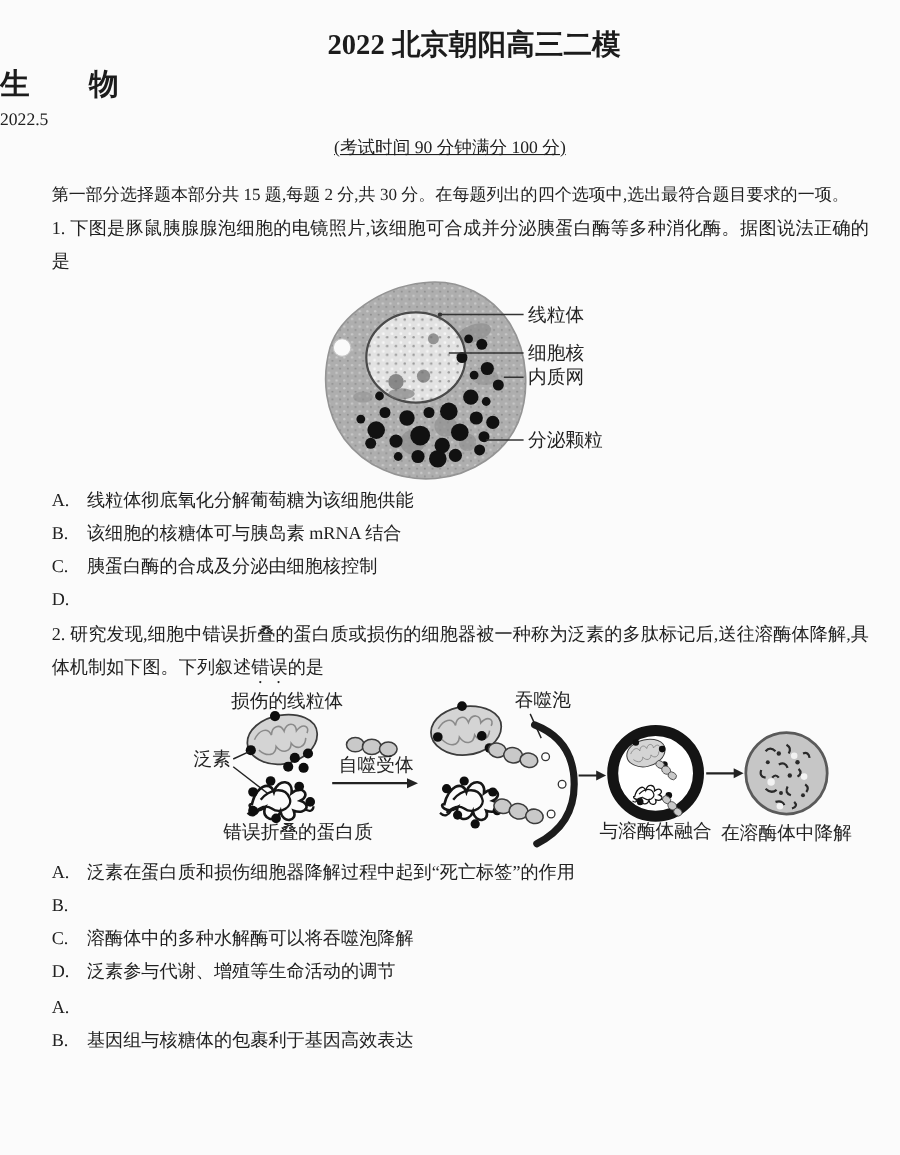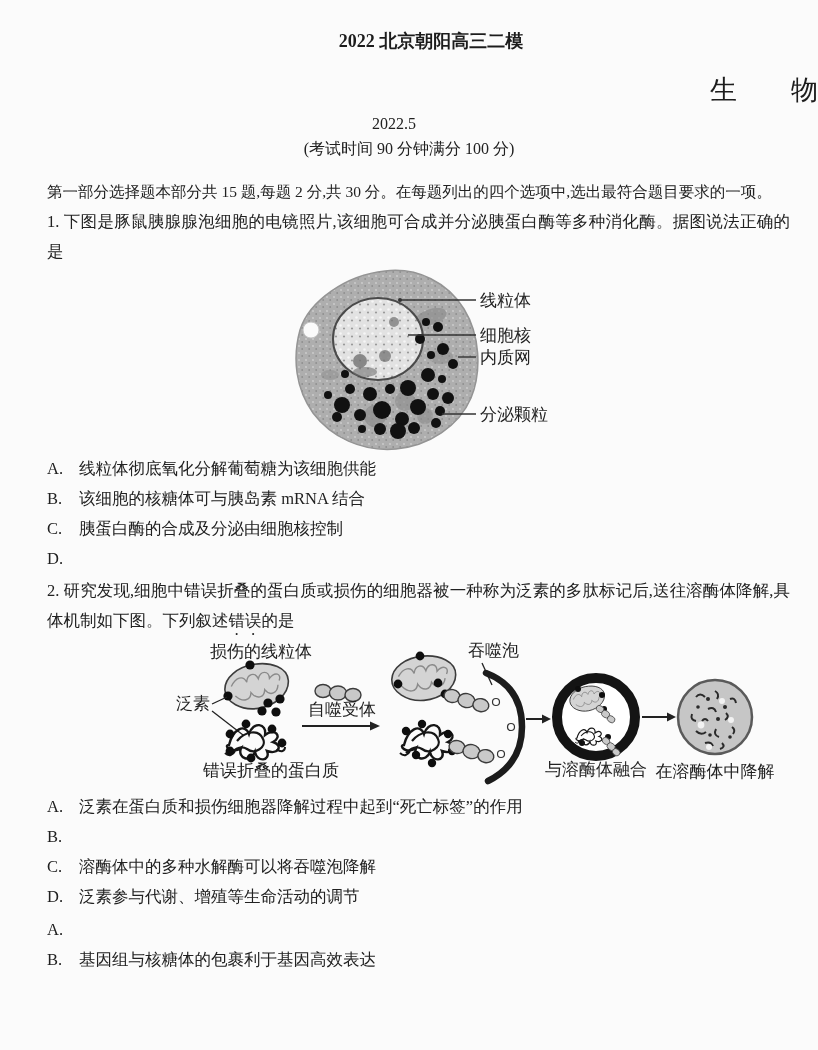--- a/index.html
+++ b/index.html
@@ -4,24 +4,24 @@
 <style>
   html,body{margin:0;padding:0;}
   body{
     width:818px;height:1050px;
     background:#fbfbfb;
     font-family:"Liberation Serif", serif;
     color:#212121;
     overflow:hidden;
   }
   .page{position:relative;width:818px;height:1050px;}
-  .title{margin-top:24px;text-align:center;font-size:18px;font-weight:bold;line-height:34px;color:#1c1c1c;margin-left:44px;}
-  .subject{margin-top:14px;text-align:right;font-size:27px;font-weight:normal;line-height:36px;color:#1c1c1c;}
-  .date{margin-top:6px;text-align:center;padding-right:30px;font-size:16px;line-height:20px;}
-  .exam-info{margin-top:4px;text-align:center;font-size:16px;line-height:22px;}
+  .title{margin-top:24px;text-align:center;font-size:26px;font-weight:bold;line-height:34px;color:#1c1c1c;margin-left:44px;}
+  .subject{text-align:left;font-size:27px;font-weight:bold;line-height:36px;color:#1c1c1c;}
+  .date{margin-top:6px;text-align:left;padding-right:30px;font-size:16px;line-height:20px;}
+  .exam-info{margin-top:4px;text-align:center;font-size:16px;line-height:22px;text-decoration:underline;}
   .body{padding:0 28px 0 47px;}
   .intro{margin-top:19px;font-size:15.5px;line-height:26px;white-space:nowrap;}
   .stem{margin-top:2px;font-size:16.5px;line-height:30px;text-align:justify;}
   .emph{-webkit-text-emphasis:filled dot #212121;text-emphasis:filled dot #212121;
         -webkit-text-emphasis-position:under right;text-emphasis-position:under right;}
   .figure1{height:184px;margin-left:243px;}
   .figure2{height:150px;margin-left:36px;text-align:right;}
   .option{display:flex;align-items:center;height:30px;font-size:16.5px;}
   .okey{flex:none;width:32px;}
   .otext{flex:1;white-space:nowrap;}

